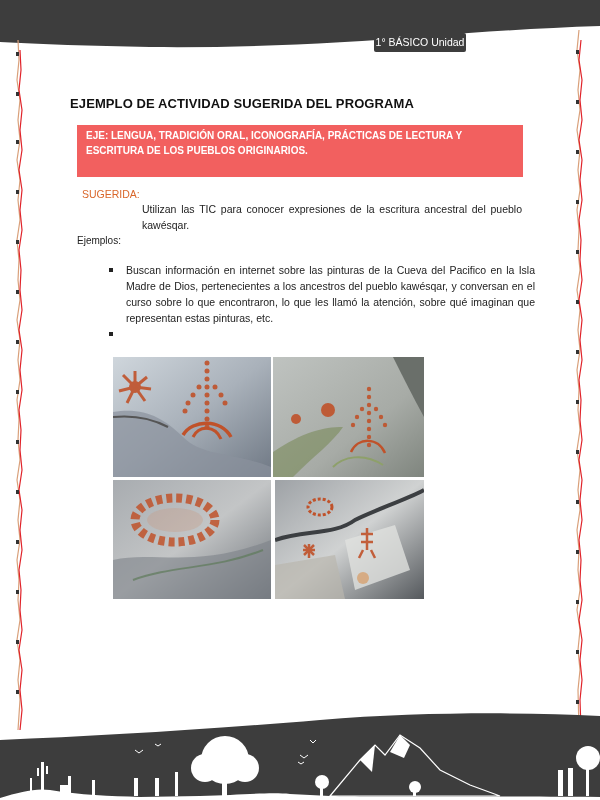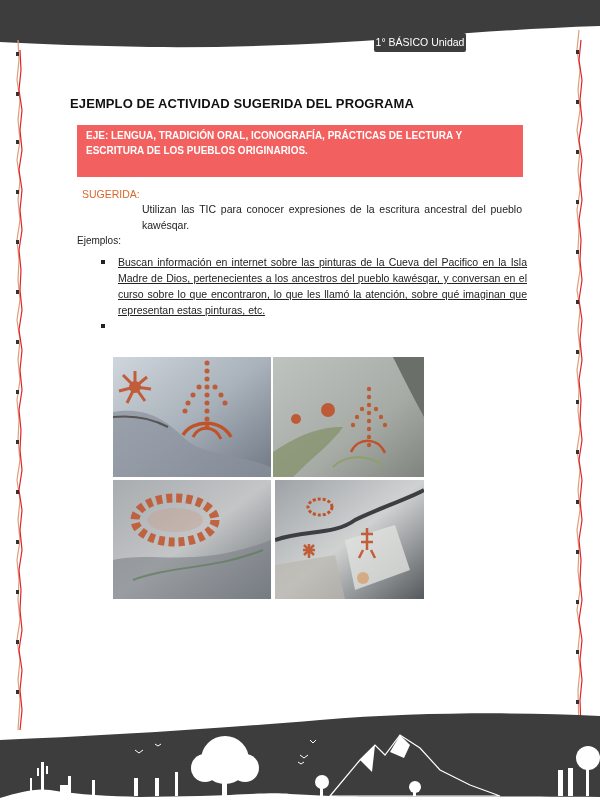--- a/index.html
+++ b/index.html
@@ -8,21 +8,21 @@
   .grade-badge { position: absolute; left: 374px; top: 33px; width: 92px; height: 19px; background: #3d3d3d; color: #fff; font-size: 10.5px; line-height: 19px; text-align: center; border-radius: 2px; }
   .badge-stem { position: absolute; left: 436px; top: 27px; width: 2px; height: 7px; background: #3d3d3d; }
   .border-left { position: absolute; left: 14px; top: 40px; width: 10px; height: 690px; }
   .border-right { position: absolute; left: 574px; top: 30px; width: 10px; height: 700px; }
   .page-title { position: absolute; left: 0; width: 484px; top: 96px; text-align: center; font-weight: bold; font-size: 13px; color: #111; letter-spacing: 0.1px; }
   .axis-box { position: absolute; left: 77px; top: 125px; width: 446px; height: 52px; background: #f2605f; color: #fff; font-weight: bold; font-size: 10px; line-height: 15px; padding: 3px 9px; box-sizing: border-box; }
   .activity { position: absolute; left: 82px; top: 186px; width: 440px; font-size: 10.5px; line-height: 16px; }
   .activity-label { color: #d9662a; position: absolute; left: 0; top: 0; }
   .activity-text { position: absolute; left: 60px; top: 15px; width: 380px; text-align: justify; text-align-last: left; }
   .examples-heading { position: absolute; left: 77px; top: 235px; font-size: 10px; }
-  .examples-list { position: absolute; left: 97px; top: 250px; width: 426px; margin: 4px; padding: 0; list-style: none; font-size: 10.5px; line-height: 16px; text-decoration: underline; }
+  .examples-list { position: absolute; left: 97px; top: 250px; width: 426px; margin: 12px; padding: 0; list-style: none; font-size: 10.5px; line-height: 16px; }
   .examples-list li { position: relative; padding-left: 17px; text-align: justify; }
   .bullet { position: absolute; left: 0; top: 6px; width: 4px; height: 4px; background: #222; }
   .photo-grid { position: absolute; left: 113px; top: 357px; width: 311px; height: 242px; }
   .photo { position: absolute; overflow: hidden; }
   .bottom-band { position: absolute; left: 0; top: 700px; width: 600px; height: 100px; }
 </style>
 </head>
 <body>
 
 <svg class="top-band" viewBox="0 0 600 60" preserveAspectRatio="none">

